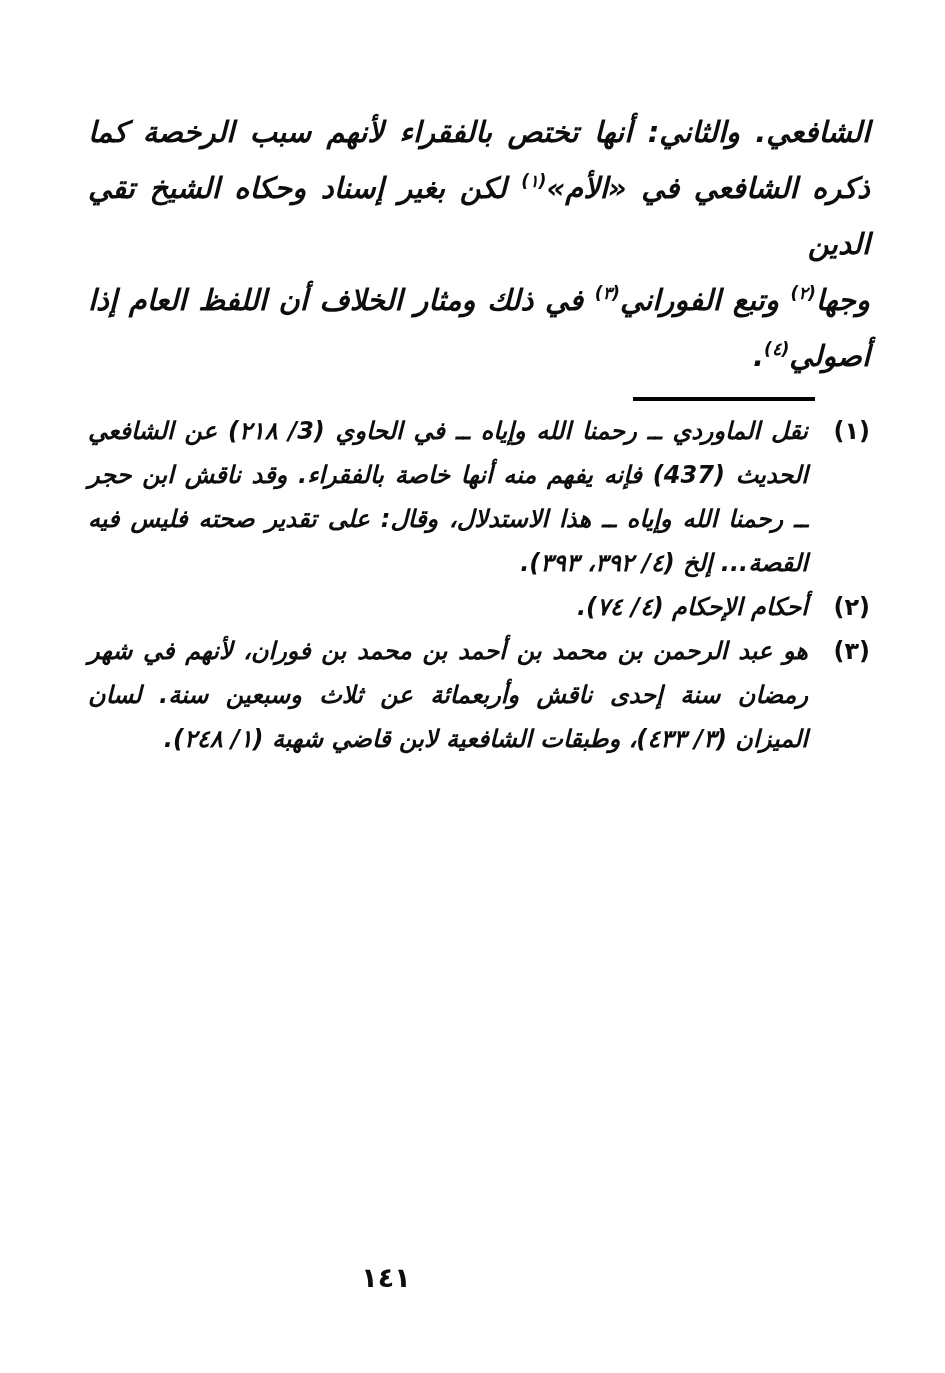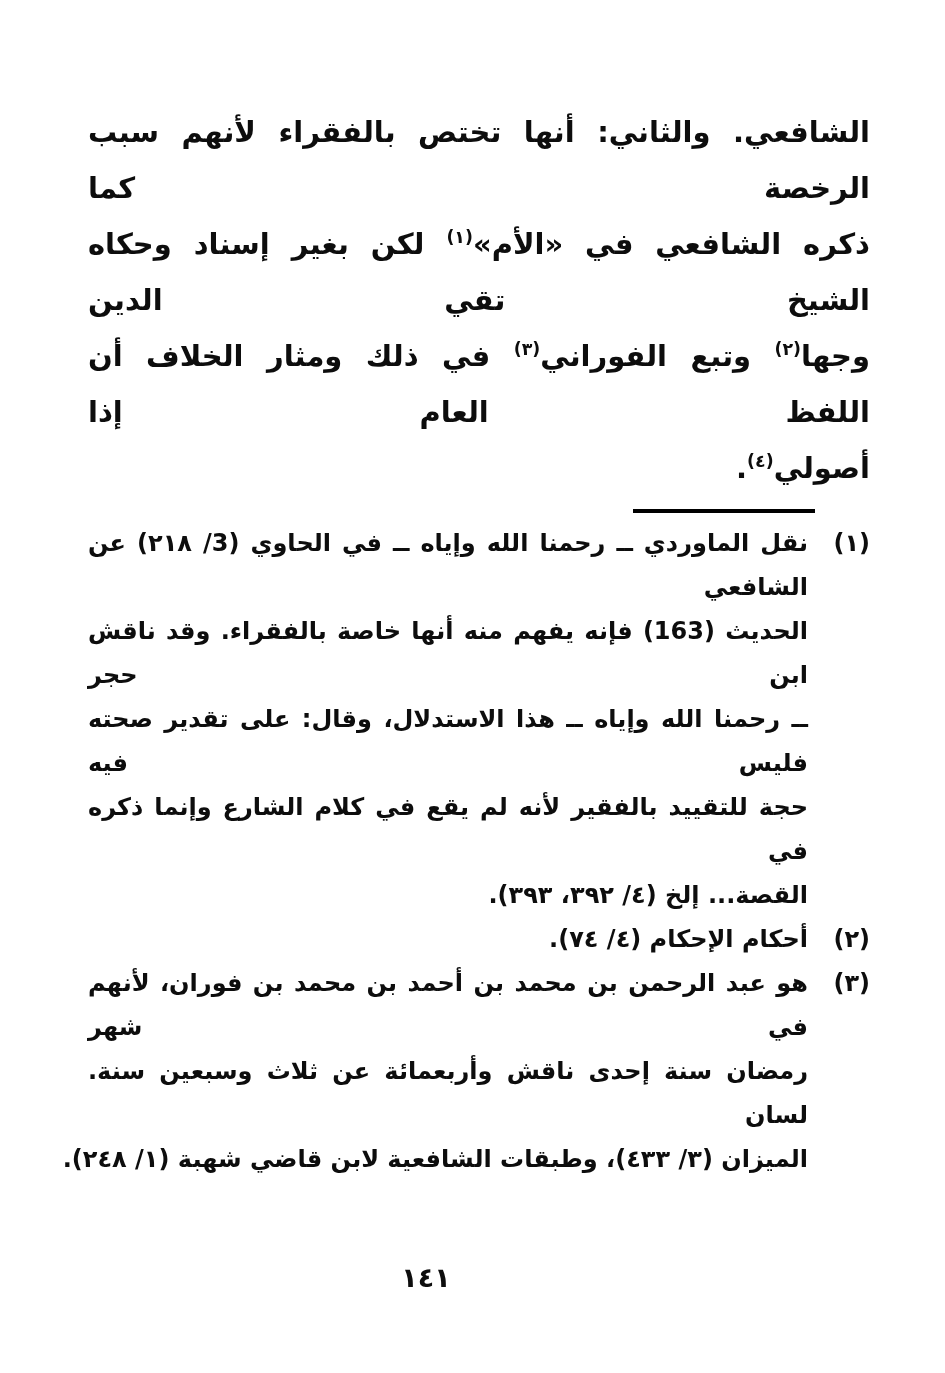--- a/index.html
+++ b/index.html
@@ -11,21 +11,21 @@
     font-family:"DejaVu Sans",sans-serif;
     color:#0d0d0d;
     direction:rtl;
   }
   .content{
     position:absolute;
     top:104px;
     right:75px;
     width:782px;
   }
-  .tline{white-space:nowrap;}
+  .tline{white-space:nowrap;font-style:italic;}
   .jline{
     text-align:justify;
     text-align-last:justify;
     white-space:normal;
   }
   .sline{text-align:right;}
   .main-text .tline{
     font-size:29px;
     font-weight:700;
     line-height:56px;
@@ -61,21 +61,20 @@
   }
   .page-number{
     position:absolute;
     top:1262px;
     left:0;
     width:772px;
     text-align:center;
     font-size:27px;
     font-weight:700;
     letter-spacing:6px;
-    padding-left:40px;
   }
 </style>
 </head>
 <body>
 
 <div class="content">
 
   <div class="main-text">
       <div class="tline jline">الشافعي. والثاني: أنها تختص بالفقراء لأنهم سبب الرخصة كما</div>
       <div class="tline jline">ذكره الشافعي في «الأم»<sup>(١)</sup> لكن بغير إسناد وحكاه الشيخ تقي الدين</div>
@@ -84,23 +83,22 @@
     </div>
 
   <div class="separator"></div>
 
   <div class="footnotes">
 
     <div class="footnote">
       <span class="fn-marker">(١)</span>
       <div class="fn-lines">
           <div class="tline jline">نقل الماوردي ــ رحمنا الله وإياه ــ في الحاوي (3/ ٢١٨) عن الشافعي</div>
-          <div class="tline jline">الحديث (163) فإنه يفهم منه أنها خاصة بالفقراء. وقد ناقش ابن حجر</div>
+          <div class="tline jline">الحديث (437) فإنه يفهم منه أنها خاصة بالفقراء. وقد ناقش ابن حجر</div>
           <div class="tline jline">ــ رحمنا الله وإياه ــ هذا الاستدلال، وقال: على تقدير صحته فليس فيه</div>
-          <div class="tline jline">حجة للتقييد بالفقير لأنه لم يقع في كلام الشارع وإنما ذكره في</div>
           <div class="tline sline">القصة... إلخ (٤/ ٣٩٢، ٣٩٣).</div>
         </div>
     </div>
 
     <div class="footnote">
       <span class="fn-marker">(٢)</span>
       <div class="fn-lines">
           <div class="tline sline">أحكام الإحكام (٤/ ٧٤).</div>
         </div>
     </div>

